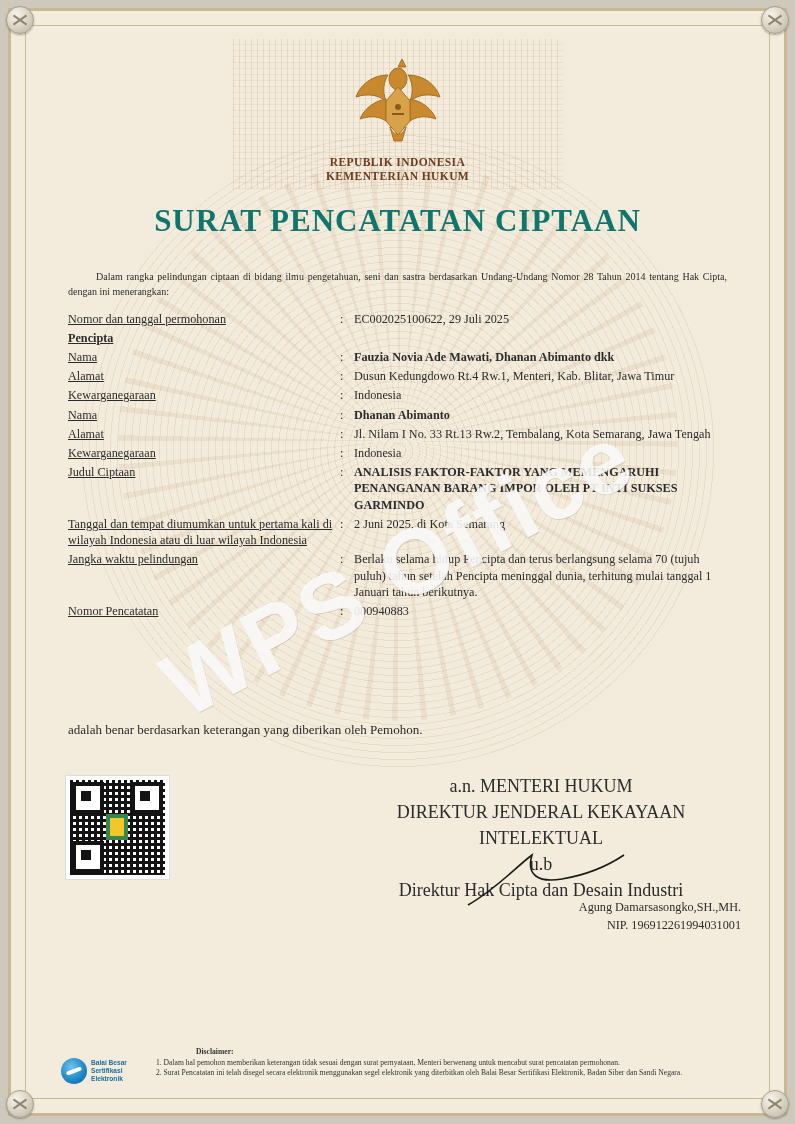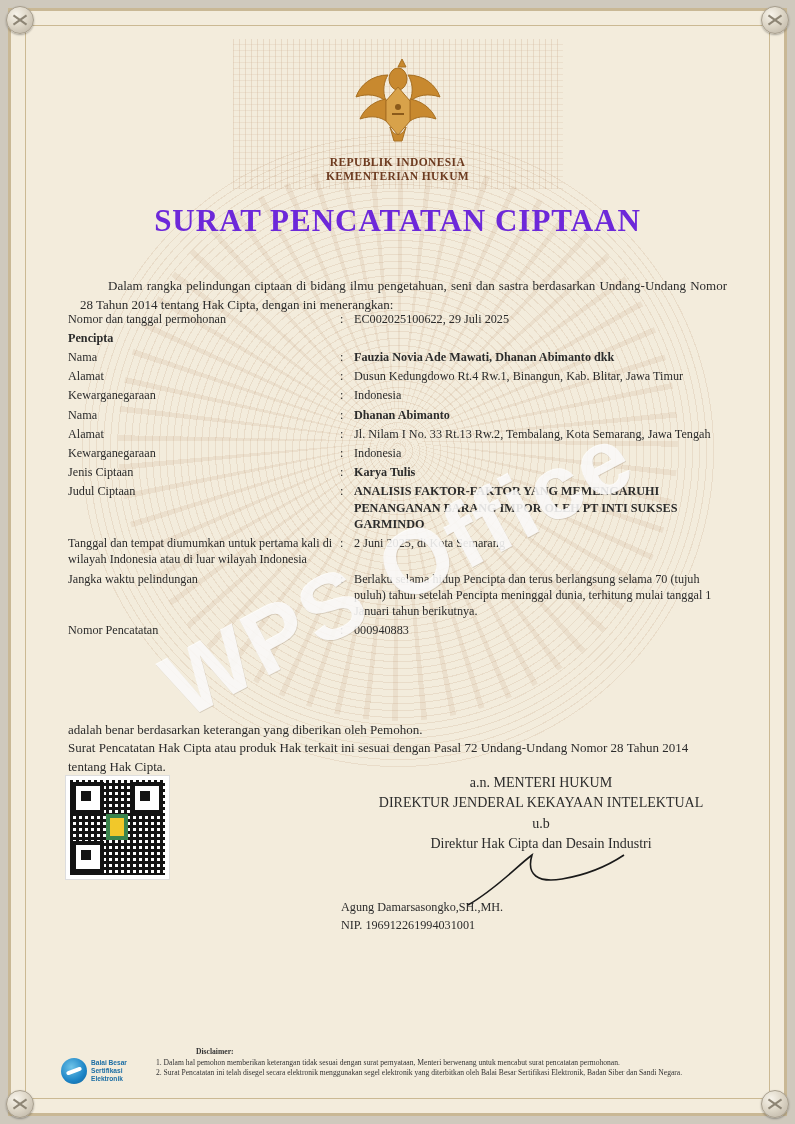--- a/index.html
+++ b/index.html
@@ -84,52 +84,52 @@
   .garuda svg{display:block;}
 
   .head-line{
     position:absolute;left:0;right:0;text-align:center;
     color:#6d3b20;font-weight:bold;letter-spacing:.4px;
   }
   .hl1{top:145px;font-size:11.5px;}
   .hl2{top:159px;font-size:11.5px;}
   .title{
     position:absolute;left:0;right:0;top:192px;text-align:center;
-    font-size:31px;font-weight:bold;letter-spacing:1px;color:#6d28d9;
+    font-size:31px;font-weight:bold;letter-spacing:1px;color:#0f766e;
   }
   .intro{
-    position:absolute;left:57px;right:57px;top:266px;
-    font-size:13px;line-height:1.45;text-align:justify;margin-left:12px;
+    position:absolute;left:57px;right:57px;top:259px;
+    font-size:10px;line-height:1.45;text-align:justify;
   }
   .intro .ind{display:inline-block;width:28px;}
 
   table.fields{
     position:absolute;left:57px;top:298px;width:665px;
     border-collapse:collapse;font-size:12.2px;
   }
   table.fields td{
     vertical-align:top;padding:1.5px 0;line-height:1.33;
   }
-  td.lbl{width:272px;}
+  td.lbl{width:272px;text-decoration:underline;}
   td.col{width:14px;}
   td.val{}
   .b{font-weight:bold;}
   .sec{font-weight:bold;padding-top:6px;}
 
   .footnote{
     position:absolute;left:57px;right:74px;top:710px;
     font-size:13px;line-height:1.42;
   }
 
   .signblock{
     position:absolute;left:330px;top:762px;width:400px;text-align:center;
-    font-size:14px;line-height:1.45;
+    font-size:18px;line-height:1.45;
   }
   .signname{
-    position:absolute;left:330px;top:888px;width:400px;text-align:left;
+    position:absolute;left:330px;top:888px;width:400px;text-align:right;
     font-size:12.2px;line-height:1.45;
   }
   .signature{
     position:absolute;left:455px;top:838px;width:160px;height:60px;
     pointer-events:none;
   }
 
   .qr{
     position:absolute;left:55px;top:765px;width:95px;height:95px;
     background:#fff;border:4px solid #fff;box-shadow:0 0 0 1px #ddd;
@@ -219,46 +219,41 @@
         <td class="lbl sec" colspan="3">Pencipta</td>
       </tr>
       <tr>
         <td class="lbl">Nama</td>
         <td class="col">:</td>
         <td class="val b">Fauzia Novia Ade Mawati, Dhanan Abimanto dkk</td>
       </tr>
       <tr>
         <td class="lbl">Alamat</td>
         <td class="col">:</td>
-        <td class="val">Dusun Kedungdowo Rt.4 Rw.1, Binangun, Kab. Blitar, Jawa Timur</td>
+        <td class="val">Dusun Kedungdowo Rt.4 Rw.1, Menteri, Kab. Blitar, Jawa Timur</td>
       </tr>
       <tr>
         <td class="lbl">Kewarganegaraan</td>
         <td class="col">:</td>
         <td class="val">Indonesia</td>
       </tr>
       <tr>
         <td class="lbl">Nama</td>
         <td class="col">:</td>
         <td class="val b">Dhanan Abimanto</td>
       </tr>
       <tr>
         <td class="lbl">Alamat</td>
         <td class="col">:</td>
         <td class="val">Jl. Nilam I No. 33 Rt.13 Rw.2, Tembalang, Kota Semarang, Jawa Tengah</td>
       </tr>
       <tr>
         <td class="lbl">Kewarganegaraan</td>
         <td class="col">:</td>
         <td class="val">Indonesia</td>
-      </tr>
-      <tr>
-        <td class="lbl">Jenis Ciptaan</td>
-        <td class="col">:</td>
-        <td class="val b">Karya Tulis</td>
       </tr>
       <tr>
         <td class="lbl">Judul Ciptaan</td>
         <td class="col">:</td>
         <td class="val b">ANALISIS FAKTOR-FAKTOR YANG MEMENGARUHI PENANGANAN BARANG IMPOR OLEH PT INTI SUKSES GARMINDO</td>
       </tr>
       <tr>
         <td class="lbl">Tanggal dan tempat diumumkan untuk pertama kali di wilayah Indonesia atau di luar wilayah Indonesia</td>
         <td class="col">:</td>
         <td class="val">2 Juni 2025, di Kota Semarang</td>
@@ -271,21 +266,20 @@
       <tr>
         <td class="lbl">Nomor Pencatatan</td>
         <td class="col">:</td>
         <td class="val">000940883</td>
       </tr>
     </tbody>
       </table>
 
     <div class="footnote">
       <div>adalah benar berdasarkan keterangan yang diberikan oleh Pemohon.</div>
-      <div>Surat Pencatatan Hak Cipta atau produk Hak terkait ini sesuai dengan Pasal 72 Undang-Undang Nomor 28 Tahun 2014 tentang Hak Cipta.</div>
     </div>
 
     <div class="signblock">
       <div>a.n. MENTERI HUKUM</div>
       <div>DIREKTUR JENDERAL KEKAYAAN INTELEKTUAL</div>
       <div>u.b</div>
       <div>Direktur Hak Cipta dan Desain Industri</div>
     </div>
 
     <svg class="signature" viewBox="0 0 160 60">

